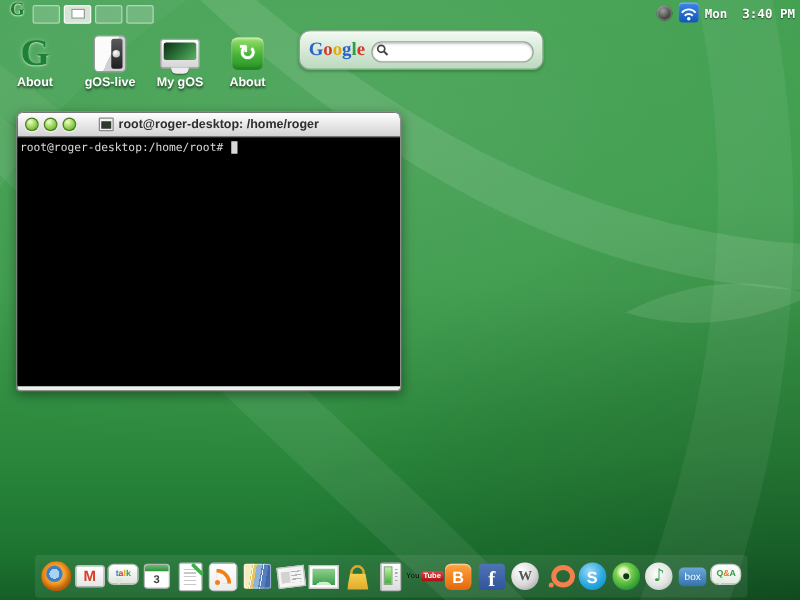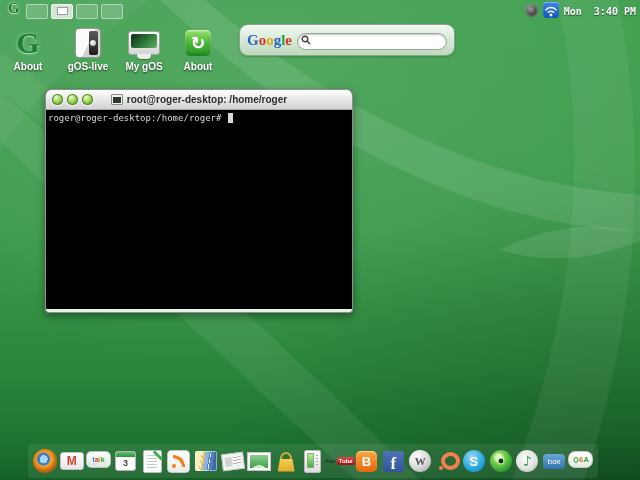--- a/index.html
+++ b/index.html
@@ -46,34 +46,34 @@
   .a-mygos::before{content:"";position:absolute;left:2px;right:2px;top:2px;height:14px;border-radius:2px;
     background:linear-gradient(135deg,#0c2c14,#2e7a3c 55%,#63b068);}
   .a-mygos::after{content:"";position:absolute;left:50%;bottom:-5px;transform:translateX(-50%);
     width:14px;height:5px;background:#ececec;border-radius:0 0 4px 4px;box-shadow:0 1px 1px rgba(0,0,0,.35);}
   .a-trash{width:26px;height:26px;border-radius:5px;display:flex;align-items:center;justify-content:center;
     background:linear-gradient(180deg,#9ae26a,#43b335 55%,#2a9428);
     box-shadow:inset 0 1px 2px rgba(255,255,255,.7),inset 0 -2px 3px rgba(0,60,0,.3);}
   .a-trash .glyph{font:bold 17px "DejaVu Sans",sans-serif;color:#fff;text-shadow:0 0 1px #fff;}
 
   
-  .gwidget{position:absolute;left:239px;top:24px;width:216px;height:28px;border-radius:9px;
+  .gwidget{position:absolute;left:239px;top:24px;width:196px;height:28px;border-radius:9px;
     background:linear-gradient(180deg,#f2f9f2,#bcd9be);border:1px solid #85a687;
     box-shadow:inset 0 1px 1px rgba(255,255,255,.8),0 1px 2px rgba(0,40,0,.25);
     display:flex;align-items:center;gap:5px;padding:15px 7px;box-sizing:border-box;}
   .glogo{font:bold 15px "Liberation Serif",serif;letter-spacing:0;line-height:1;cursor:pointer;}
   .ginput-wrap{position:relative;flex:1;height:17px;}
   .ginput{width:100%;height:100%;box-sizing:border-box;border:1px solid #9aa59a;border-radius:9px;
     background:#fff;padding:0 4px 0 16px;font:11px "Liberation Sans",sans-serif;outline:none;
     box-shadow:inset 0 1px 2px rgba(0,0,0,.25);}
   .mag{position:absolute;left:4px;top:3px;pointer-events:none;}
 
   
   .window{position:absolute;left:13px;top:89px;width:306px;border:1px solid #8f8f8f;
-    border-radius:6px 6px 3px 3px;box-shadow:0 3px 9px rgba(0,0,0,.4);background:#000;margin-left:32px;}
+    border-radius:6px 6px 3px 3px;box-shadow:0 3px 9px rgba(0,0,0,.4);background:#000;}
   .titlebar{position:relative;height:19px;border-radius:5px 5px 0 0;
     background:linear-gradient(#ffffff,#d2d2d2);border-bottom:1px solid #a8a8a8;
     display:flex;align-items:center;padding:0 6px;gap:4px;cursor:default;}
   .tbtn{width:9px;height:9px;border-radius:50%;cursor:pointer;
     background:radial-gradient(circle at 35% 28%,#f0ffd0,#9ad65a 50%,#56a21f);
     border:1px solid rgba(60,110,20,.8);box-shadow:0 1px 1px rgba(255,255,255,.7);}
   .ttitle{position:absolute;left:0;right:0;display:flex;justify-content:center;align-items:center;gap:4px;
     pointer-events:none;}
   .ttext{font:bold 10px "Liberation Sans",sans-serif;color:#2e2e2e;}
   .term-mini{width:10px;height:9px;background:#f2f2f2;border:1px solid #8a8a8a;border-radius:1px;position:relative;}
@@ -251,21 +251,21 @@
     <div class="titlebar">
       <span class="tbtn"></span>
       <span class="tbtn"></span>
       <span class="tbtn"></span>
       <span class="ttitle">
         <span class="term-mini"></span>
         <span class="ttext">root@roger-desktop: /home/roger</span>
       </span>
     </div>
     <div class="term">
-      <span>roger@roger-desktop:/home/roger# </span><span class="cursor"></span>
+      <span>root@roger-desktop:/home/root# </span><span class="cursor"></span>
     </div>
     <div class="win-bottom"></div>
   </div>
 
   <div class="dock">
     <div class="di i-firefox"></div>
     <div class="di">
       <span class="di i-gmail">
           <span class="glyph">M</span>
         </span>

